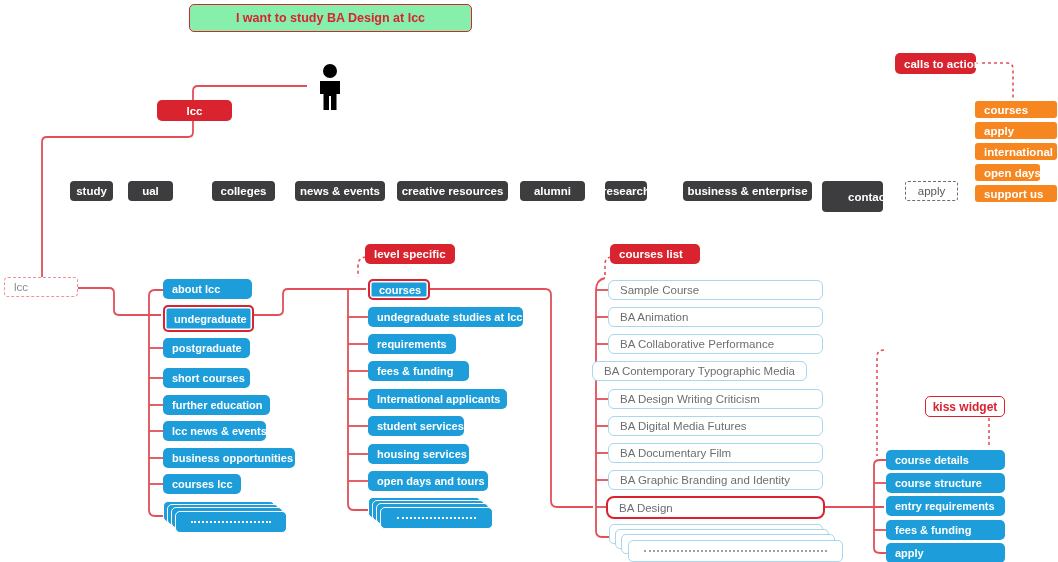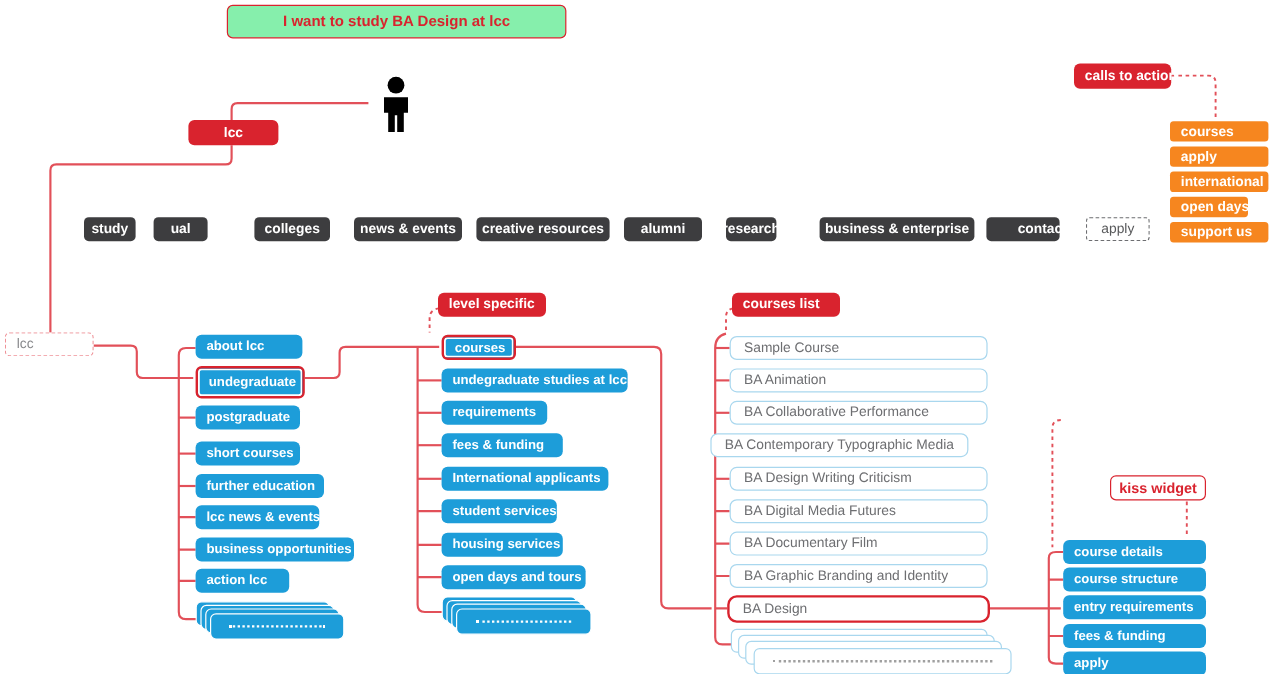--- a/index.html
+++ b/index.html
@@ -146,21 +146,21 @@
     </div>
   <div class="node dark" style="left:520px;top:181px;width:65px;height:20px;">
       <span>alumni</span>
     </div>
   <div class="node dark" style="left:605px;top:181px;width:42px;height:20px;">
       <span>research</span>
     </div>
   <div class="node dark" style="left:683px;top:181px;width:129px;height:20px;">
       <span>business &amp; enterprise</span>
     </div>
-  <div class="node dark" style="left:822px;top:181px;width:61px;height:20px;padding-left:32px;">
+  <div class="node dark" style="left:822px;top:181px;width:61px;height:31px;padding-left:32px;">
       <span>contact</span>
     </div>
   <div class="node login" style="left:905px;top:181px;width:53px;height:20px;">
       <span>apply</span>
     </div>
 
   <div class="node ph" style="left:4px;top:277px;width:74px;height:20px;">
     <span>lcc</span>
   </div>
 
@@ -179,21 +179,21 @@
   <div class="node blue" style="left:163px;top:395px;width:107px;height:20px;">
       <span>further education</span>
     </div>
   <div class="node blue" style="left:163px;top:421px;width:103px;height:20px;">
       <span>lcc news &amp; events</span>
     </div>
   <div class="node blue" style="left:163px;top:448px;width:132px;height:20px;">
       <span>business opportunities</span>
     </div>
   <div class="node blue" style="left:163px;top:474px;width:78px;height:20px;">
-      <span>action lcc</span>
+      <span>courses lcc</span>
     </div>
 
   <div class="stack-card stack-blue" style="left:163px;top:501px;width:112px;height:21px;"></div>
   <div class="stack-card stack-blue" style="left:167px;top:504px;width:112px;height:21px;"></div>
   <div class="stack-card stack-blue" style="left:171px;top:507px;width:112px;height:21px;"></div>
   <div class="stack-card stack-blue" style="left:175px;top:511px;width:112px;height:22px;">
       <div class="dotline-w"></div>
     </div>
 
   <div class="node red" style="left:365px;top:244px;width:90px;height:20px;">

